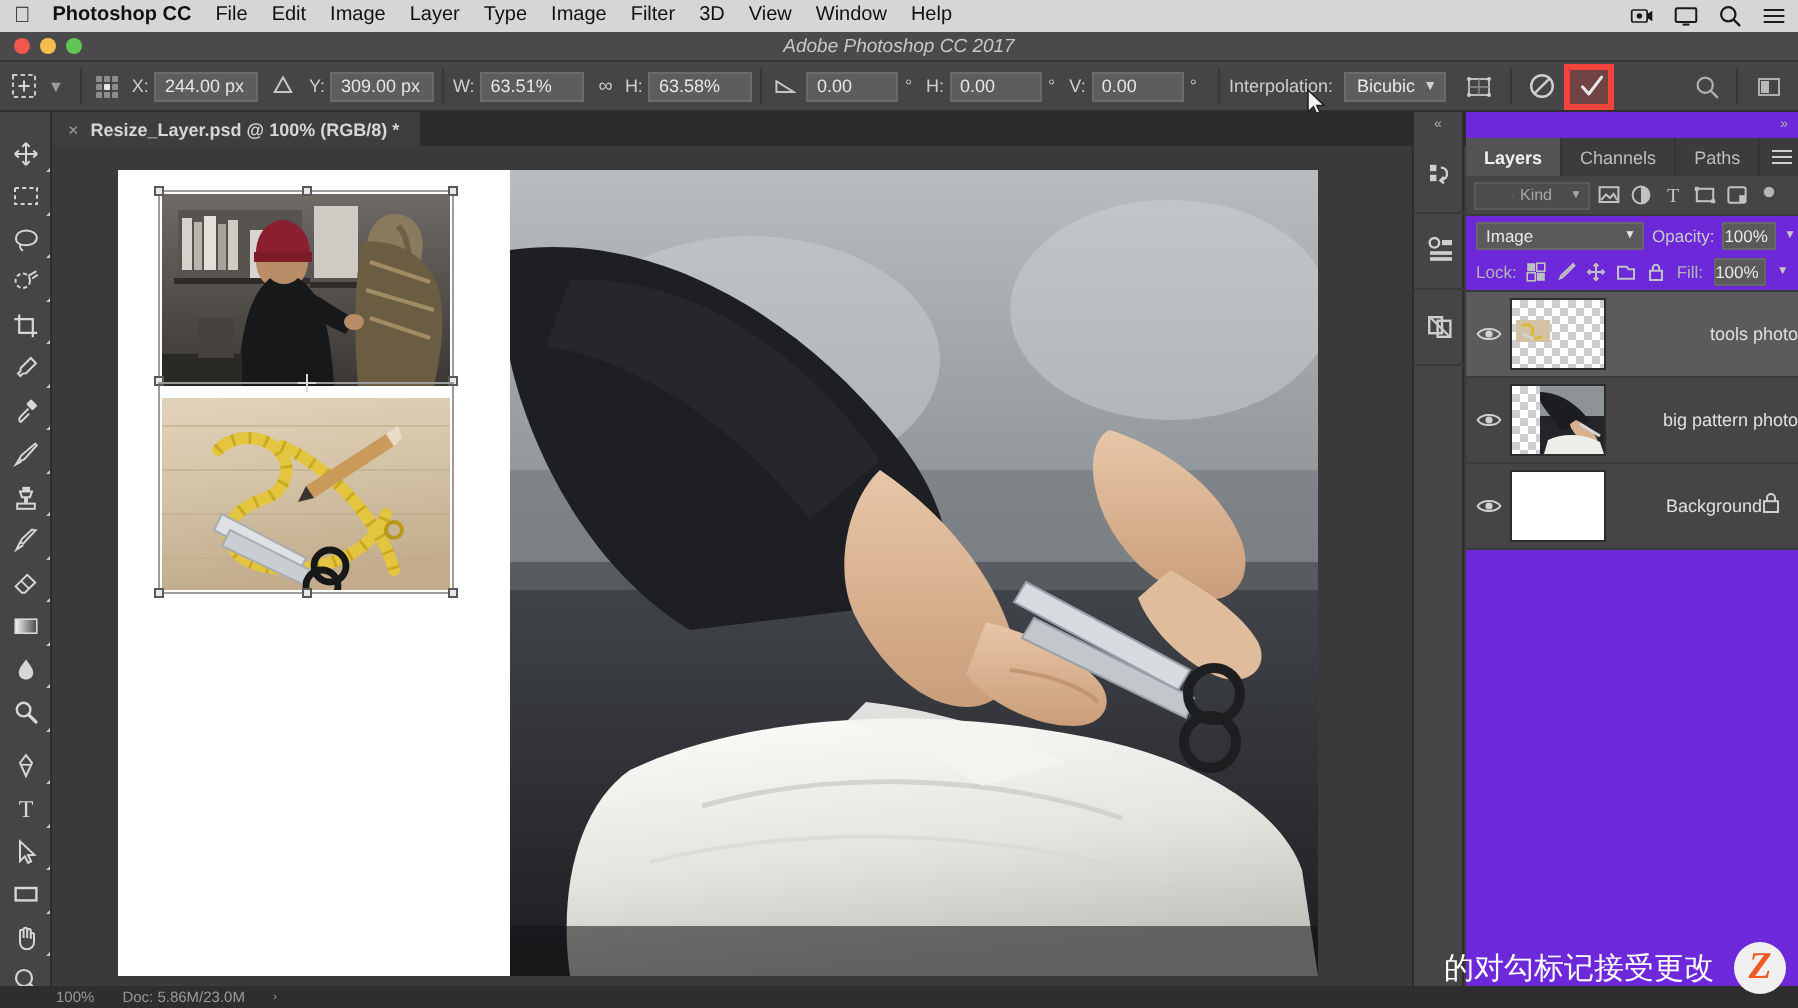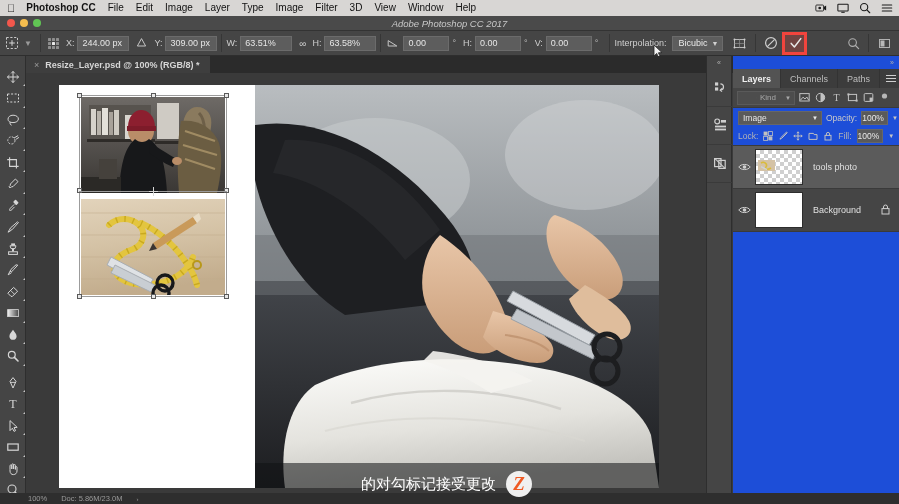--- a/index.html
+++ b/index.html
@@ -145,21 +145,22 @@
   
   .dock-icons {
     position: absolute; left: 706px; top: 56px; width: 26px; height: 437px;
     background: #454545; border-right: 1px solid #2e2e2e; border-left: 1px solid #2e2e2e;
   }
   .dock-collapse { height: 13px; display: flex; align-items: center; justify-content: center; color: #b0b0b0; font-size: 7px; }
   .dock-ic { width: 26px; height: 38px; display: flex; align-items: center; justify-content: center; border-bottom: 1px solid #3a3a3a; }
 
   .panels {
     position: absolute; left: 733px; top: 56px; width: 166px; height: 437px;
-    background: #1d4ed8;
+    background: #6d28d9;
+    text-align: right;
   }
   .panel-collapse { height: 13px; display: flex; align-items: center; justify-content: flex-end; padding-right: 5px; color: #b0b0b0; font-size: 7px; }
   .panel-tabs { height: 19px; display: flex; align-items: stretch; background: #3c3c3c; position: relative; }
   .ptab {
     display: flex; align-items: center; padding: 0 9px; font-size: 9px; color: #bdbdbd;
     background: #3c3c3c; border-right: 1px solid #333;
   }
   .ptab.active { background: #535353; color: #f0f0f0; font-weight: bold; }
   .panel-menu { margin-left: auto; display: flex; align-items: center; padding: 0 6px; }
   .hamb { width: 10px; }
@@ -227,21 +228,21 @@
   .statusbar {
     position: absolute; left: 0; top: 493px; width: 899px; height: 11px;
     background: #2e2e2e; display: flex; align-items: center;
     font-size: 7.5px; color: #9a9a9a; gap: 14px; padding-left: 28px;
   }
   .statusbar .arrow { font-size: 6px; }
 
   
   .subtitle-bar {
     position: absolute; left: 0; top: 464px; width: 899px; height: 40px;
-    display: flex; align-items: center; justify-content: center;
+    display: flex; align-items: center; justify-content: flex-end;
     padding-right: 6px; pointer-events: none;
   }
   .subtitle-cn {
     font-size: 15px; color: #ffffff; margin-right: 10px;
     font-family: "DejaVu Sans", sans-serif;
   }
   .wm { display: flex; align-items: center; gap: 7px; }
   .wm-logo {
     width: 26px; height: 26px; border-radius: 50%; background: #f0f0f0;
     display: flex; align-items: center; justify-content: center;
@@ -866,20 +867,40 @@
           <div class="checker"></div>
           <svg width="17" height="11" viewBox="0 0 17 11" style="position:absolute;left:2px;top:10px;">
             <rect width="17" height="11" fill="#d4c2a5"></rect>
             <path d="M3 3 C6 1 10 4 8 7 C6 9.4 10 10 13 8" fill="none" stroke="#d9bb3c" stroke-width="1.6"></path>
             <path d="M3 6.6 L9 9.6" stroke="#cfd3d7" stroke-width="1.4"></path>
           </svg>
         </div>
         <span class="layer-name">tools photo</span>
       </div>
 
+      <div class="layer-row">
+        <div class="eye-cell">
+          <svg width="13" height="10" viewBox="0 0 13 10">
+            <path d="M0.8 5 C3 1.6 10 1.6 12.2 5 C10 8.4 3 8.4 0.8 5 Z" fill="none" stroke="#d0d0d0" stroke-width="1"></path>
+            <circle cx="6.5" cy="5" r="1.8" fill="#d0d0d0"></circle>
+          </svg>
+        </div>
+        <div class="thumb">
+          <div class="checker"></div>
+          <svg width="32" height="34" viewBox="0 0 32 34" style="position:absolute;right:0;top:0;">
+            <rect width="32" height="34" fill="#8e9398"></rect>
+            <rect y="15" width="32" height="19" fill="#232528"></rect>
+            <path d="M0 3 C10 3 20 10 25 18 L10 22 C5 14 0 9 0 7 Z" fill="#1c1d20"></path>
+            <path d="M18 17 C24 20 28 24 29 28 L22 29 C18 25 15 21 15 19 Z" fill="#d8b190"></path>
+            <path d="M4 27 C12 23 22 24 30 28 L32 34 L2 34 Z" fill="#efeee9"></path>
+            <path d="M20 19 L30 25" stroke="#d3d7da" stroke-width="1.6"></path>
+          </svg>
+        </div>
+        <span class="layer-name">big pattern photo</span>
+      </div>
 
       <div class="layer-row">
         <div class="eye-cell">
           <svg width="13" height="10" viewBox="0 0 13 10">
             <path d="M0.8 5 C3 1.6 10 1.6 12.2 5 C10 8.4 3 8.4 0.8 5 Z" fill="none" stroke="#d0d0d0" stroke-width="1"></path>
             <circle cx="6.5" cy="5" r="1.8" fill="#d0d0d0"></circle>
           </svg>
         </div>
         <div class="thumb" style="background:#ffffff;"></div>
         <span class="layer-name">Background</span>

